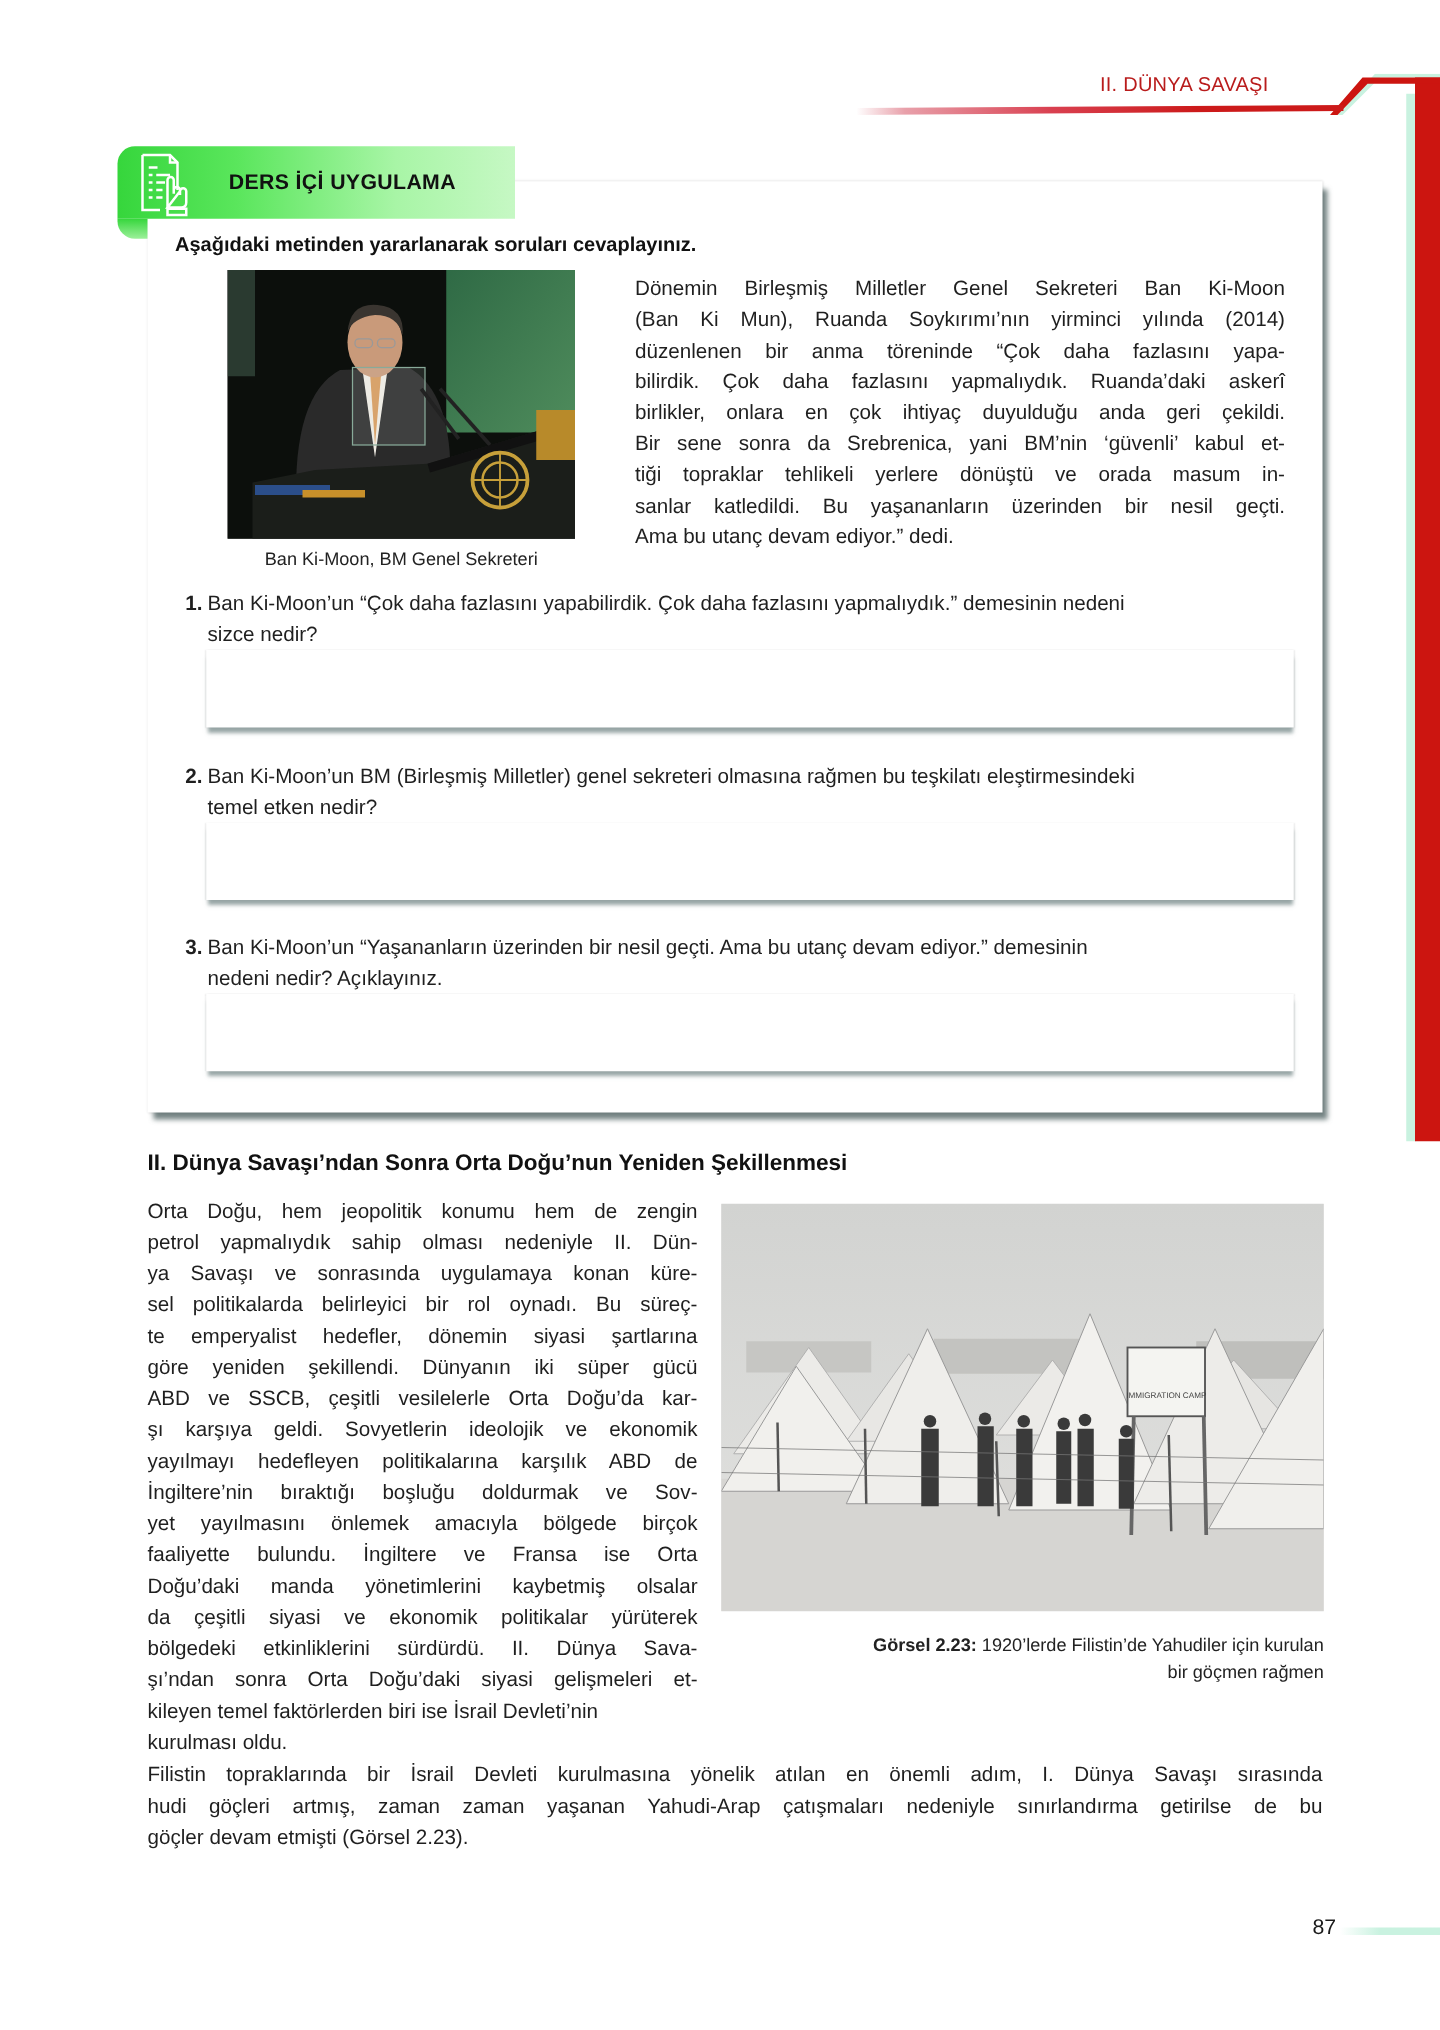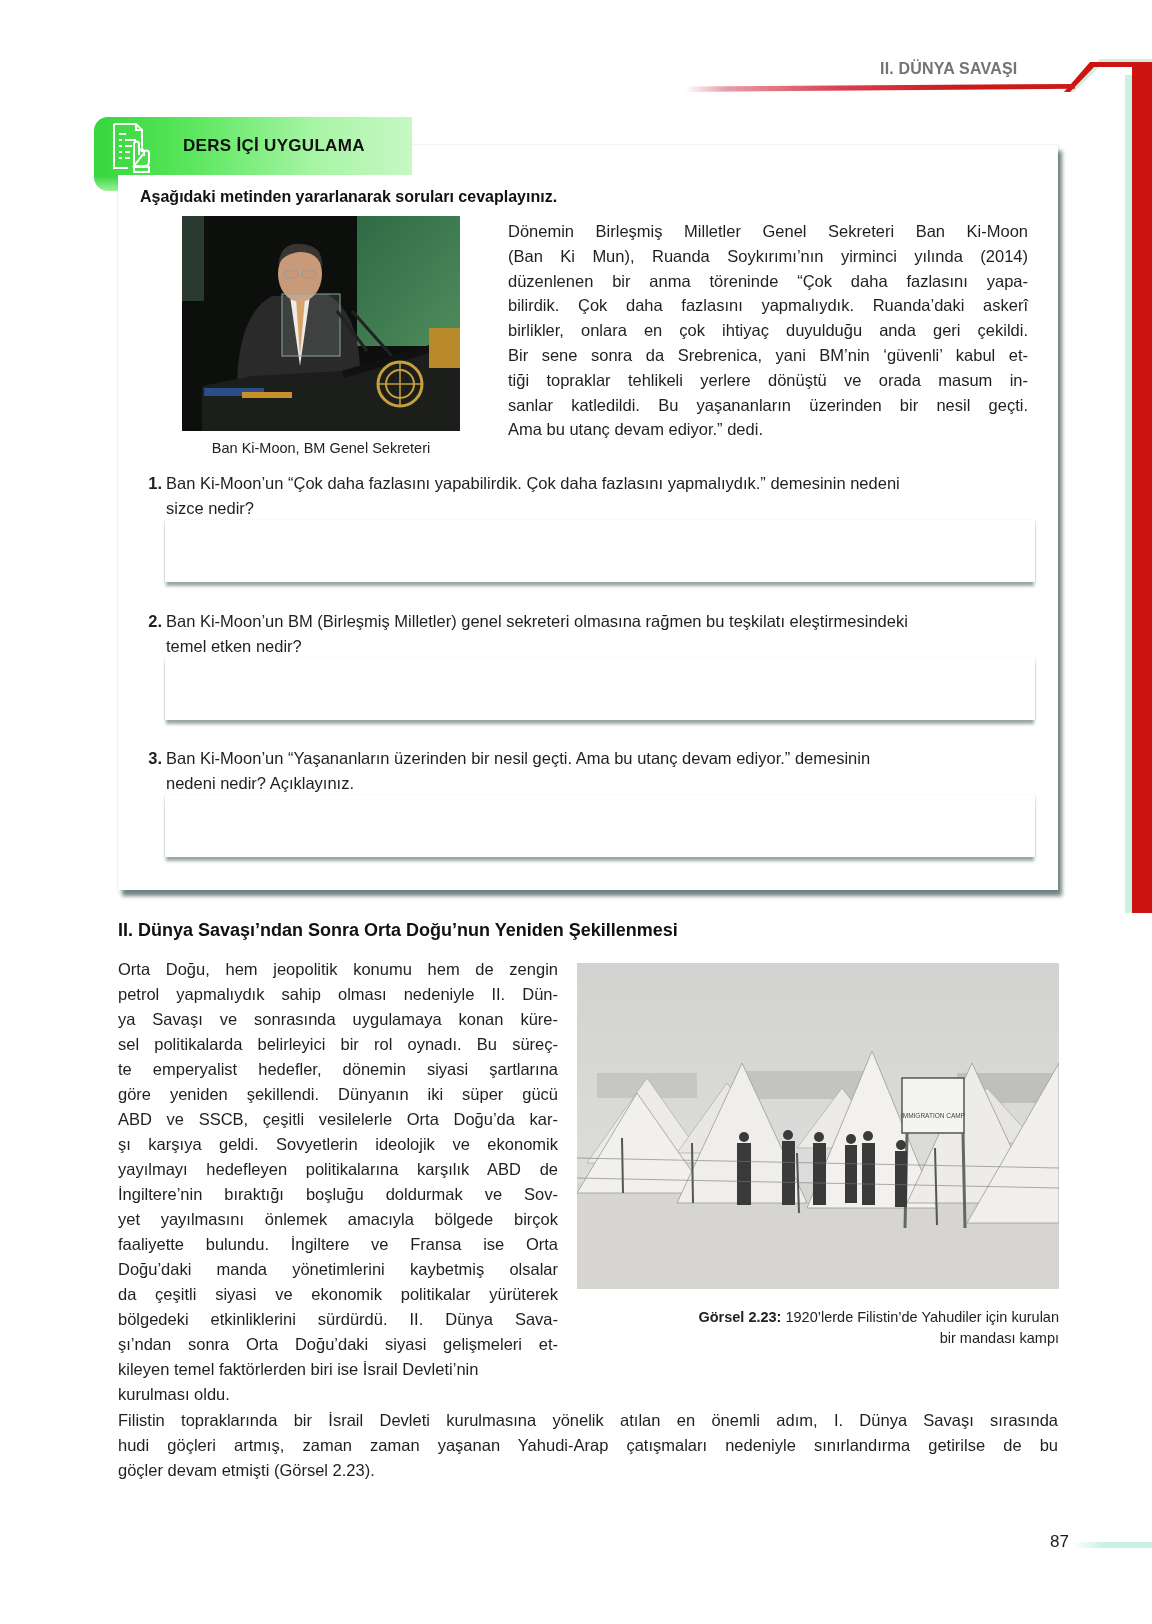--- a/index.html
+++ b/index.html
@@ -9,21 +9,21 @@
   
   .hdr-line {
     position: absolute; left: 685px; top: 84px; width: 390px; height: 8px;
     background: linear-gradient(90deg, rgba(255,255,255,0) 0%, #e8a0aa 10%, #d94050 40%, #cc1a1a 70%, #cc1a1a 100%);
     clip-path: polygon(0 30%, 100% 0, 100% 60%, 0 100%);
   }
   .hdr-slant {
     position: absolute; left: 1060px; top: 59px; width: 92px; height: 33px;
   }
   .hdr-title {
-    position: absolute; left: 880px; top: 60px; font-size: 16px; font-weight: bold; color: #737373;
+    position: absolute; left: 880px; top: 60px; font-size: 16px; font-weight: normal; color: #b91c1c;
     letter-spacing: 0.2px;
   }
   .side-mint {
     position: absolute; left: 1125px; top: 75px; width: 8px; height: 838px; background: #c9f2e0;
   }
   .side-red {
     position: absolute; left: 1132px; top: 60px; width: 20px; height: 853px; background: #cc1510;
   }
 
   
@@ -281,21 +281,21 @@
       <line x1="115" y1="180" x2="116" y2="240"></line>
       <line x1="220" y1="190" x2="222" y2="250"></line>
       <line x1="358" y1="185" x2="360" y2="262"></line>
     </g>
     <line x1="0" y1="195" x2="482" y2="205" stroke="#777" stroke-width="0.6"></line>
     <line x1="0" y1="215" x2="482" y2="225" stroke="#777" stroke-width="0.6"></line>
   </svg>
 </div>
 <div class="cap2">
   <div><b>Görsel 2.23:</b><span> 1920’lerde Filistin’de Yahudiler için kurulan</span></div>
-  <div>bir mandası kampı</div>
+  <div>bir göçmen rağmen</div>
 </div>
 
 <div class="body-full">
   <span>Filistin topraklarında bir İsrail Devleti kurulmasına yönelik atılan en önemli adım, I. Dünya Savaşı sırasında</span>
   <span>hudi göçleri artmış, zaman zaman yaşanan Yahudi-Arap çatışmaları nedeniyle sınırlandırma getirilse de bu</span>
   <span class="last">göçler devam etmişti (Görsel 2.23).</span>
 </div>
 
 <div class="page-num">87</div>
 <div class="page-line"></div>

